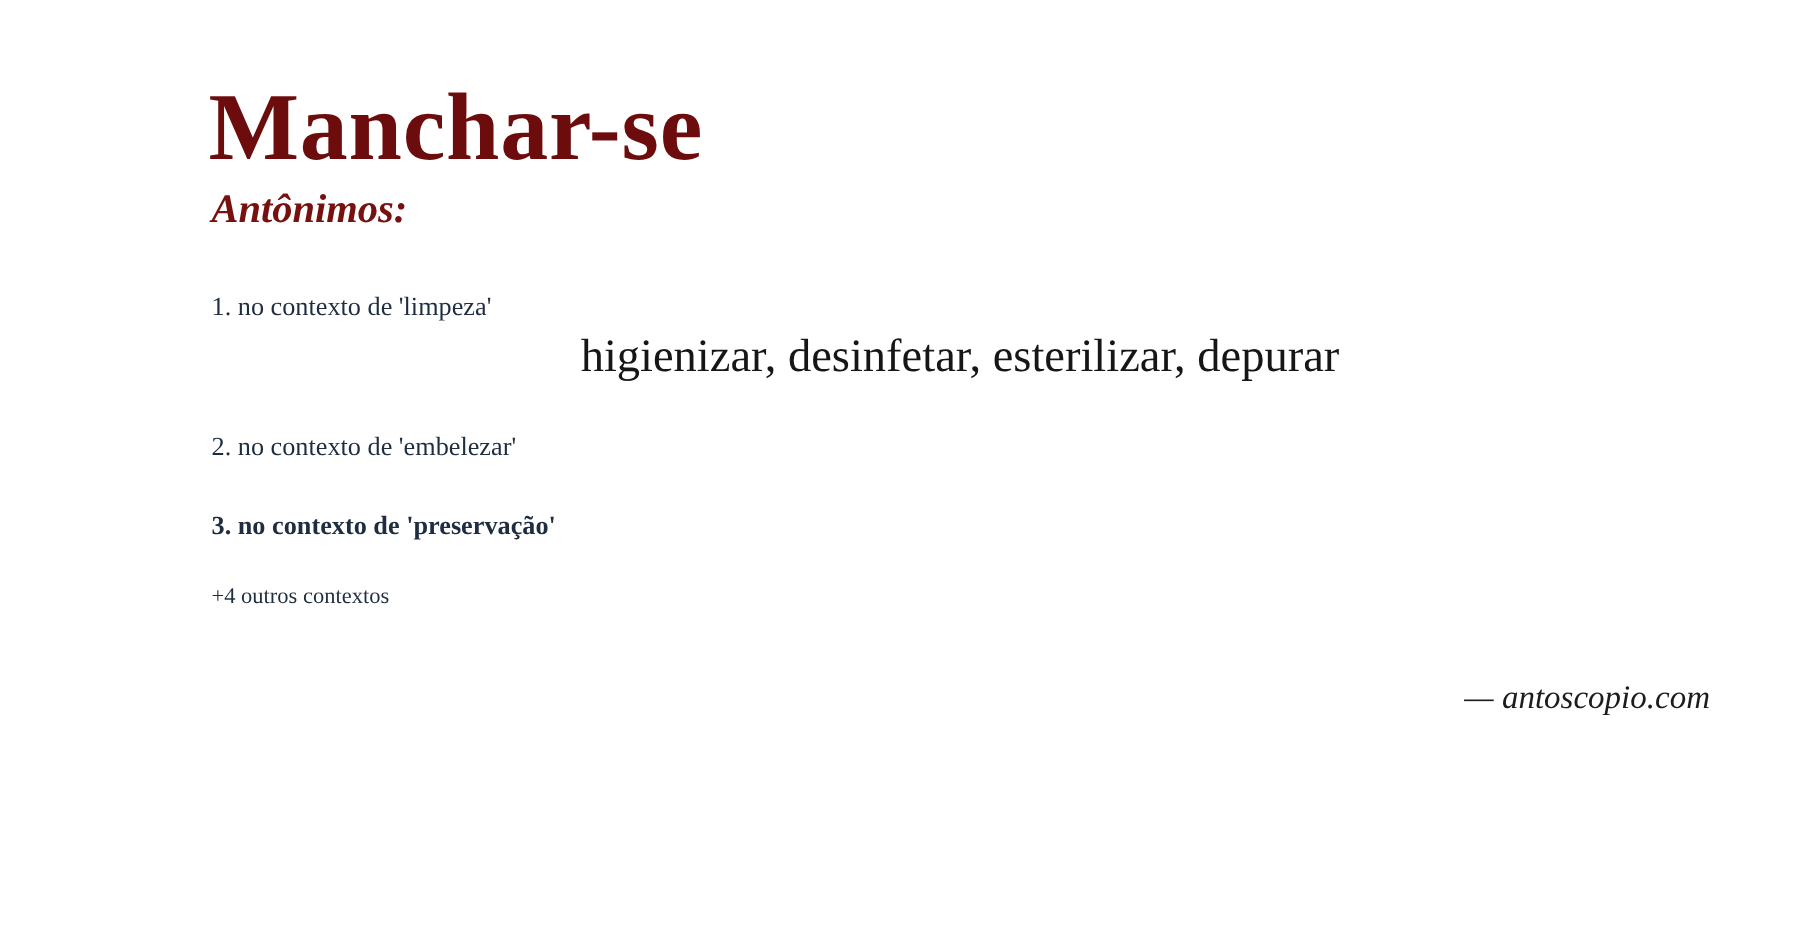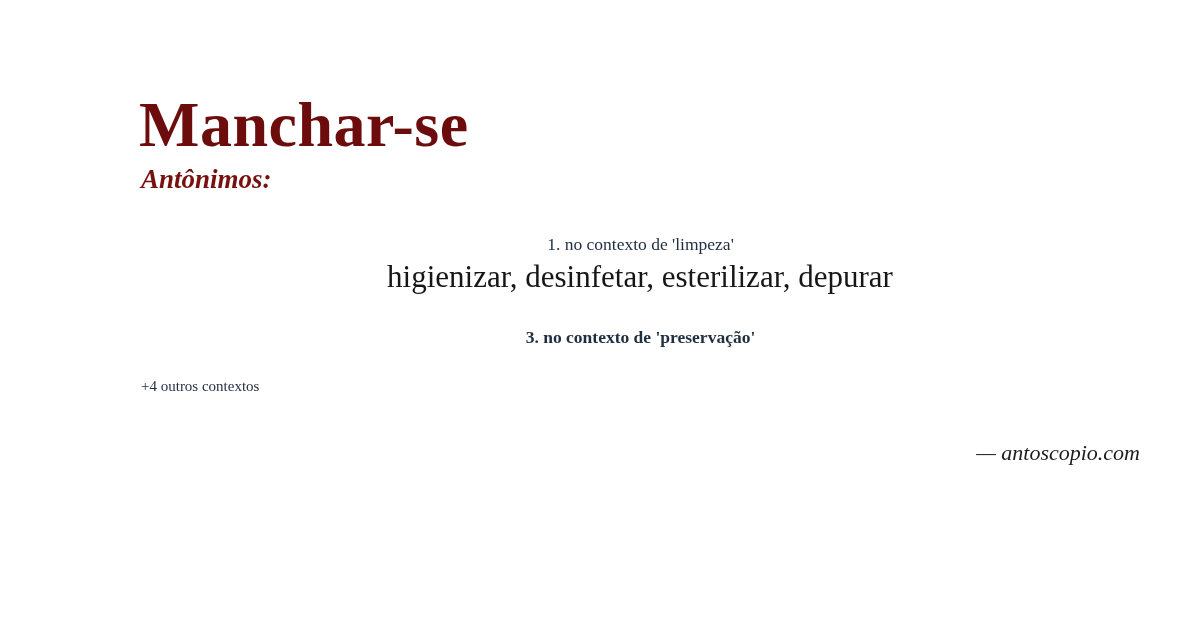--- a/index.html
+++ b/index.html
@@ -14,21 +14,21 @@
     font-family: "Liberation Serif", "DejaVu Serif", serif;
     -webkit-font-smoothing: antialiased;
   }
 
   .card {
     position: relative;
     width: 1200px;
     height: 628px;
     background: #ffffff;
     box-sizing: border-box;
-    padding: 92px 60px 0 139px;
+    padding: 52px 60px 0 139px;
   }
 
   .headword {
     font-family: "Liberation Serif", "DejaVu Serif", serif;
     font-size: 64px;
     font-weight: bold;
     line-height: 1.04;
     color: #6d0c0c;
     letter-spacing: 0.5px;
     margin: 0;
@@ -57,21 +57,20 @@
     font-weight: bold;
   }
 
   .sense-context {
     font-family: "Liberation Serif", "DejaVu Serif", serif;
     font-size: 17.5px;
     color: #1e2d3f;
     line-height: 1.25;
     margin: 0 0 3px 2px;
     white-space: nowrap;
-    text-align: center;
   }
 
   .sense-words {
     font-family: "Liberation Serif", "DejaVu Serif", serif;
     font-size: 31px;
     color: #161616;
     line-height: 1.18;
     margin: 0 0 0 1px;
     white-space: nowrap;
     text-align: center;
@@ -105,20 +104,21 @@
   <div class="subtitle">Antônimos:</div>
 
   <div class="senses">
 
     <div class="sense">
       <div class="sense-context">1. no contexto de 'limpeza'</div>
       <div class="sense-words">higienizar, desinfetar, esterilizar, depurar</div>
     </div>
 
     <div class="sense">
+      <div class="sense-context">2. no contexto de 'embelezar'</div>
     </div>
 
     <div class="sense">
       <div class="sense-context">3. no contexto de 'preservação'</div>
     </div>
 
   </div>
 
   <div class="more-contexts">+4 outros contextos</div>
 

